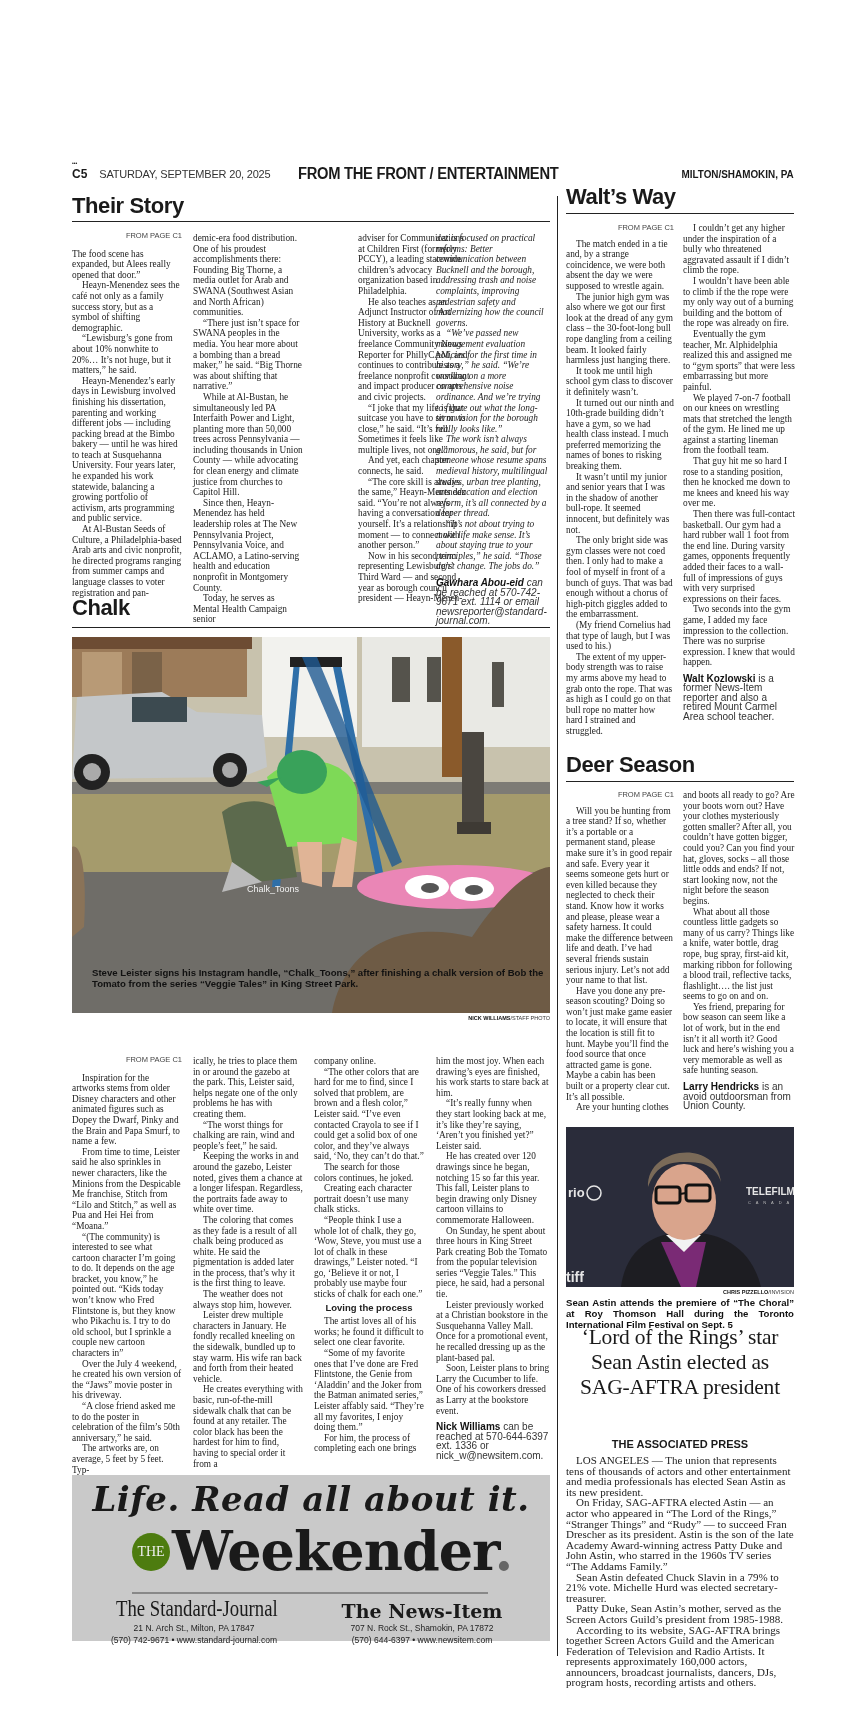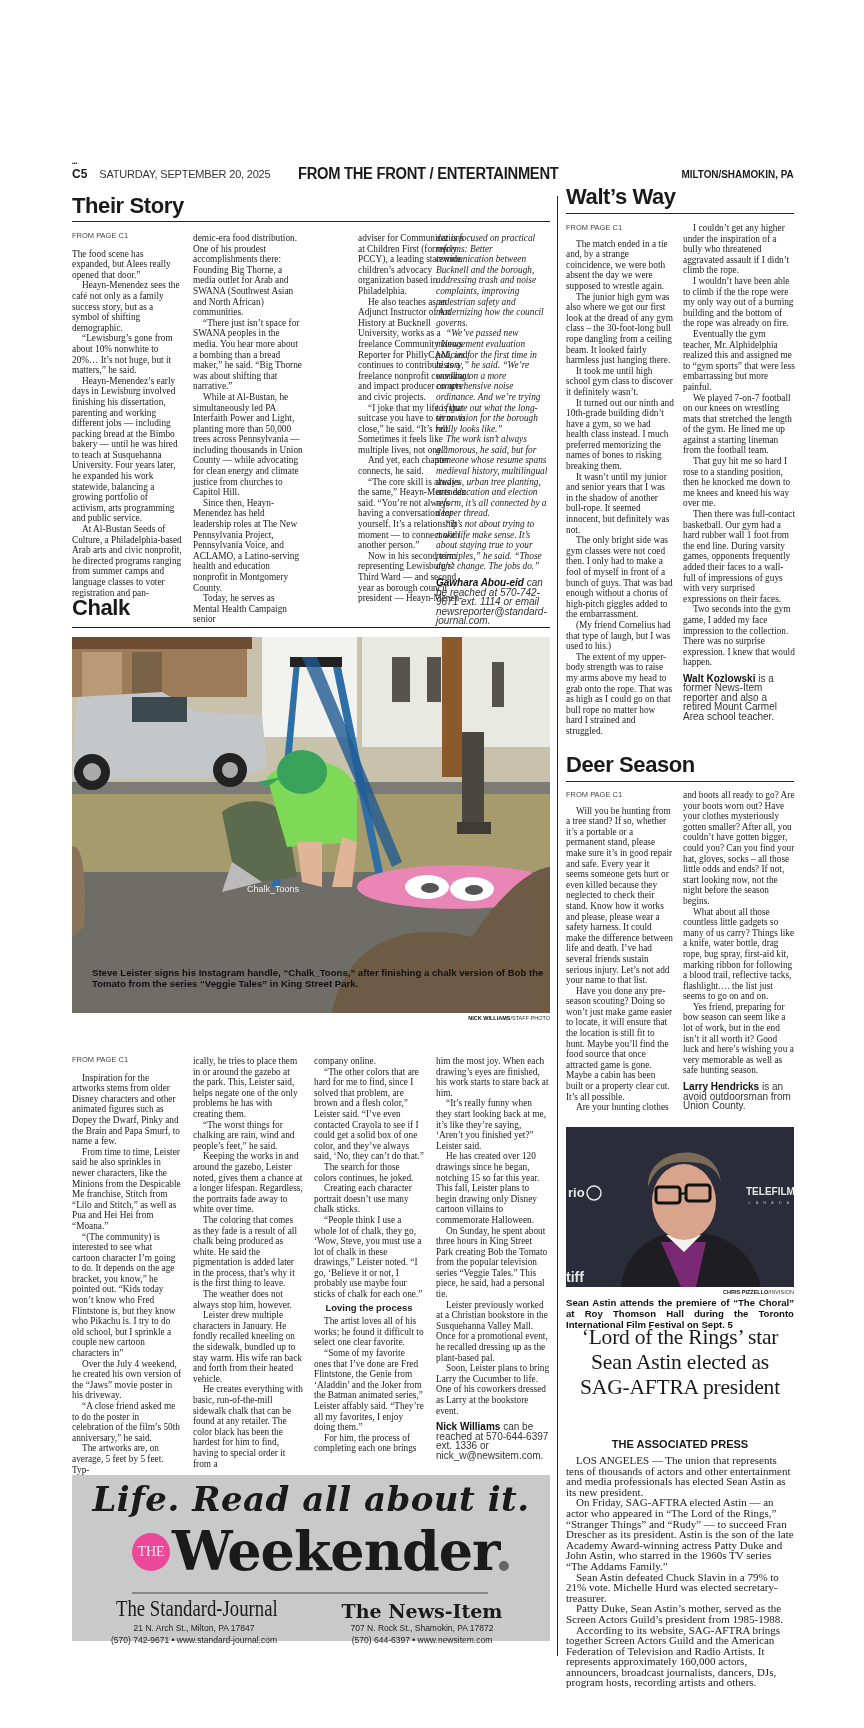--- a/index.html
+++ b/index.html
@@ -11,39 +11,39 @@
   .page-num::before { content: "\2022\2022\2022"; position: absolute; top: -7px; left: 0; font-size: 5px; letter-spacing: 0; }
   .date { font-family: "Liberation Sans", sans-serif; font-size: 11px; margin-left: 12px; color: #333; letter-spacing: -0.2px; }
   .section-name { font-family: "Liberation Sans", sans-serif; font-weight: bold; font-size: 16px; margin-left: 28px; letter-spacing: -0.3px; transform: scaleX(0.92); transform-origin: left; white-space: nowrap; }
   .location { font-family: "Liberation Sans", sans-serif; font-weight: bold; font-size: 11px; position: absolute; right: 0; transform: scaleX(0.9); transform-origin: right; }
 
   .col-divider { position: absolute; left: 557px; top: 196px; width: 1px; height: 1460px; background: #222; }
 
   .headline-sans { font-family: "Liberation Sans", sans-serif; font-weight: bold; font-size: 22px; letter-spacing: -0.4px; position: absolute; }
   .rule { position: absolute; height: 1px; background: #222; }
 
-  .from-page { font-family: "Liberation Sans", sans-serif; font-size: 7.5px; color: #444; text-align: left; }
+  .from-page { font-family: "Liberation Sans", sans-serif; font-size: 7.5px; color: #444; text-align: right; }
   .body-col { position: absolute; font-size: 9.3px; line-height: 10.6px; color: #222; }
   .body-col p { text-indent: 10px; }
   .body-col p.noind { text-indent: 0; }
   .bio { font-family: "Liberation Sans", sans-serif; font-size: 10px; line-height: 9.5px; color: #333; margin-top: 6px; }
   .bio b { color: #111; }
   .subhead { font-family: "Liberation Sans", sans-serif; font-weight: bold; font-size: 9.5px; text-align: center; margin: 3px 0; }
 
   .photo { position: absolute; overflow: hidden; }
   .credit { position: absolute; font-family: "Liberation Sans", sans-serif; font-size: 5.5px; color: #333; text-align: right; }
   .credit b { font-weight: bold; color: #111; }
   .caption { position: absolute; font-family: "Liberation Sans", sans-serif; font-weight: bold; font-size: 9.6px; line-height: 11px; color: #111; }
 
   .astin-head { position: absolute; left: 566px; top: 1325px; width: 228px; text-align: center; font-family: "Liberation Serif", serif; font-size: 21.5px; line-height: 25px; color: #1a1a1a; font-weight: normal; letter-spacing: -0.2px; }
   .byline { position: absolute; left: 566px; top: 1438px; width: 228px; text-align: center; font-family: "Liberation Sans", sans-serif; font-weight: bold; font-size: 11px; }
 
   .ad { position: absolute; left: 72px; top: 1475px; width: 478px; height: 166px; background: #c9c9c9; }
   .ad-tag { position: absolute; top: 4px; left: 0; width: 100%; text-align: center; font-family: "DejaVu Serif", serif; font-weight: bold; font-style: italic; font-size: 34px; color: #1a1a1a; letter-spacing: 0.5px; }
-  .ad-circle { position: absolute; left: 60px; top: 58px; width: 38px; height: 38px; border-radius: 50%; background: #ec4899; color: #eee; font-family: "Liberation Serif", serif; font-size: 14px; display: flex; align-items: center; justify-content: center; }
+  .ad-circle { position: absolute; left: 60px; top: 58px; width: 38px; height: 38px; border-radius: 50%; background: #4d7c0f; color: #eee; font-family: "Liberation Serif", serif; font-size: 14px; display: flex; align-items: center; justify-content: center; }
   .ad-weekender { position: absolute; left: 100px; top: 44px; font-family: "DejaVu Serif", serif; font-weight: bold; font-size: 54px; color: #1a1a1a; letter-spacing: -1px; }
   .ad-weekender .dot { color: #666; }
   .ad-rule { position: absolute; left: 60px; top: 117px; width: 356px; height: 2px; background: #888; }
   .ad-paper { position: absolute; text-align: center; }
   .ad-paper .name1 { font-family: "Liberation Serif", serif; font-size: 24px; transform: scaleX(0.78); white-space: nowrap; color: #1a1a1a; }
   .ad-paper .name2 { font-family: "DejaVu Serif", serif; font-weight: bold; font-size: 19px; white-space: nowrap; color: #1a1a1a; margin-top: 3px; }
   .ad-paper .addr { font-family: "Liberation Sans", sans-serif; font-size: 8.5px; color: #222; line-height: 11px; margin-top: 1px; }
 </style>
 </head>
 <body>

